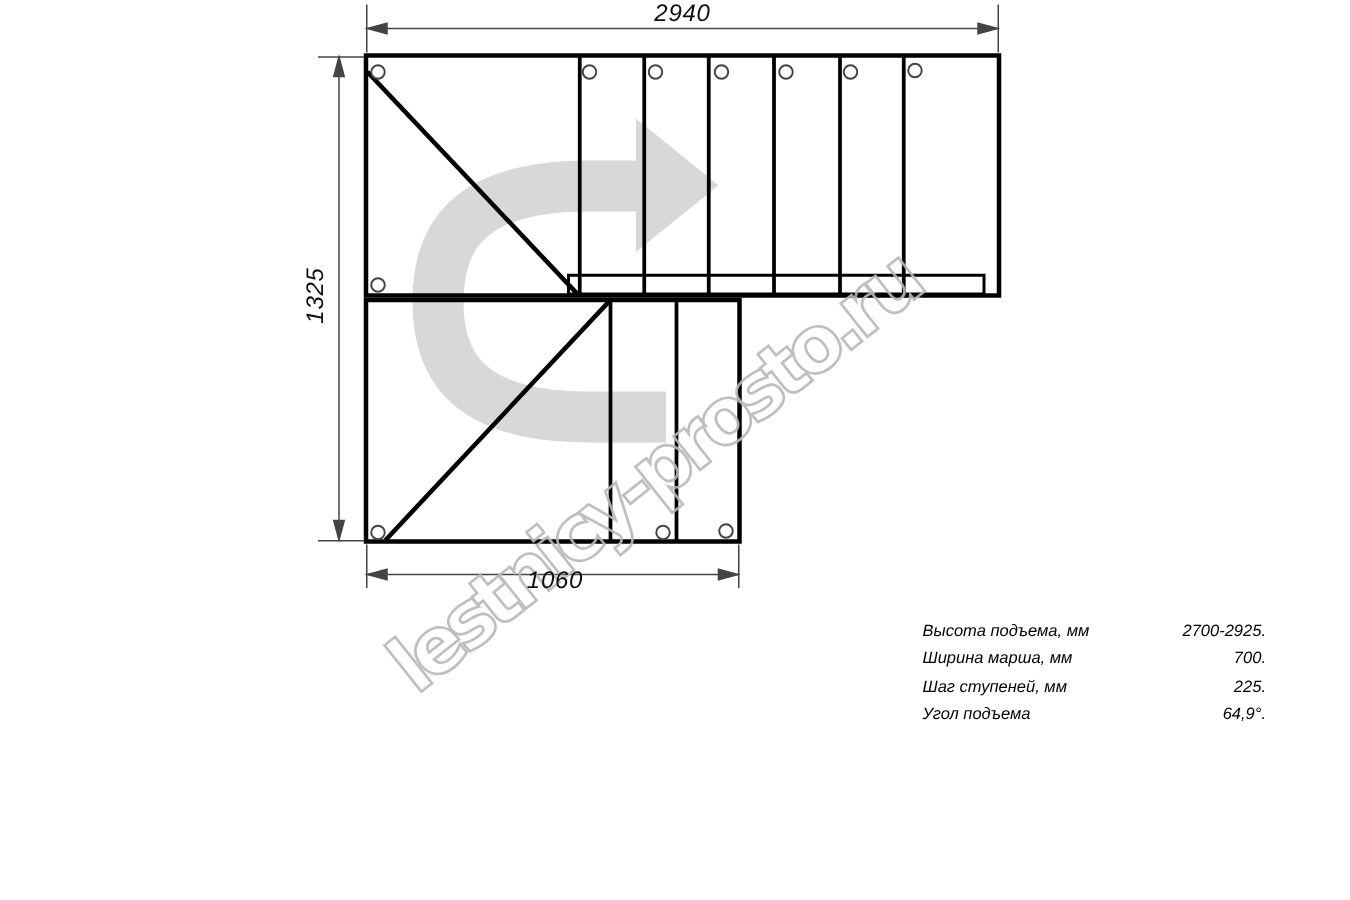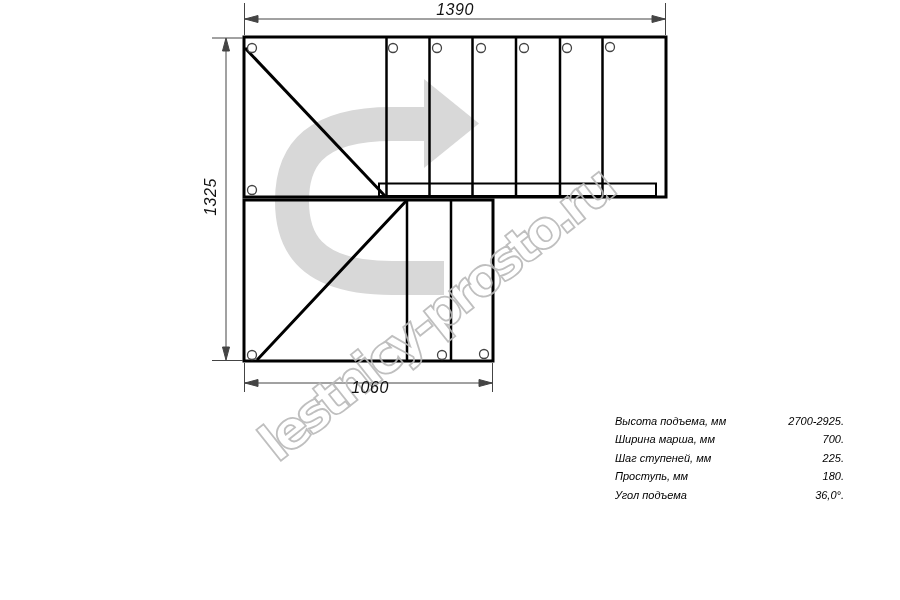--- a/index.html
+++ b/index.html
@@ -85,40 +85,36 @@
       <line x1="244.5" y1="363" x2="244.5" y2="392"></line>
       <line x1="492.5" y1="363" x2="492.5" y2="392"></line>
       <line x1="245" y1="383" x2="492" y2="383"></line>
       <polygon points="245,383 258,379.5 258,386.5"></polygon>
       <polygon points="492,383 479,379.5 479,386.5"></polygon>
     </g>
 
     <text x="438" y="318" transform="rotate(-38.5 438 318)" text-anchor="middle" dominant-baseline="middle" font-family="DejaVu Sans, sans-serif" font-size="52" font-weight="bold" letter-spacing="-5" fill="none" stroke="#b9b9b9" stroke-width="1.8" opacity="0.9">lestnicy-prosto.ru</text>
   </svg>
 
-  <div class="dim-label" style="left:455px; top:10px;">1390</div>
+  <div class="dim-label" style="left:455px; top:10px;">2940</div>
   <div class="dim-label vertical" style="left:211px; top:197px;">1325</div>
   <div class="dim-label" style="left:370px; top:388px;">1060</div>
 
   <div class="specs">
     <div class="spec-row">
       <span class="spec-label">Высота подъема, мм</span>
       <span class="spec-value">2700-2925.</span>
     </div>
     <div class="spec-row">
       <span class="spec-label">Ширина марша, мм</span>
       <span class="spec-value">700.</span>
     </div>
     <div class="spec-row">
       <span class="spec-label">Шаг ступеней, мм</span>
       <span class="spec-value">225.</span>
     </div>
     <div class="spec-row">
-      <span class="spec-label">Проступь, мм</span>
-      <span class="spec-value">180.</span>
-    </div>
-    <div class="spec-row">
       <span class="spec-label">Угол подъема</span>
-      <span class="spec-value">36,0°.</span>
+      <span class="spec-value">64,9°.</span>
     </div>
   </div>
 
 </div>
 
 </body></html>

